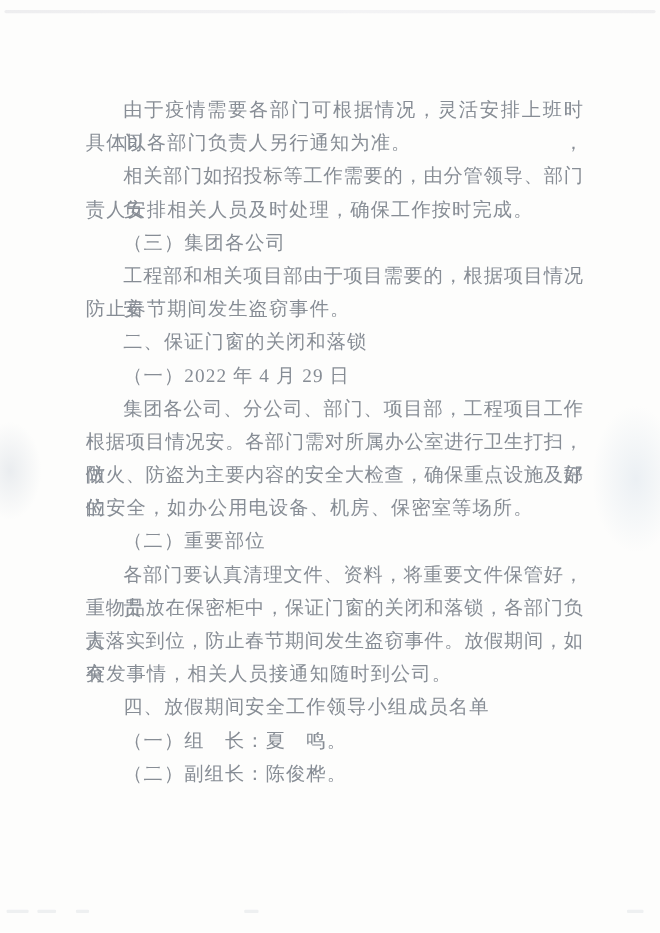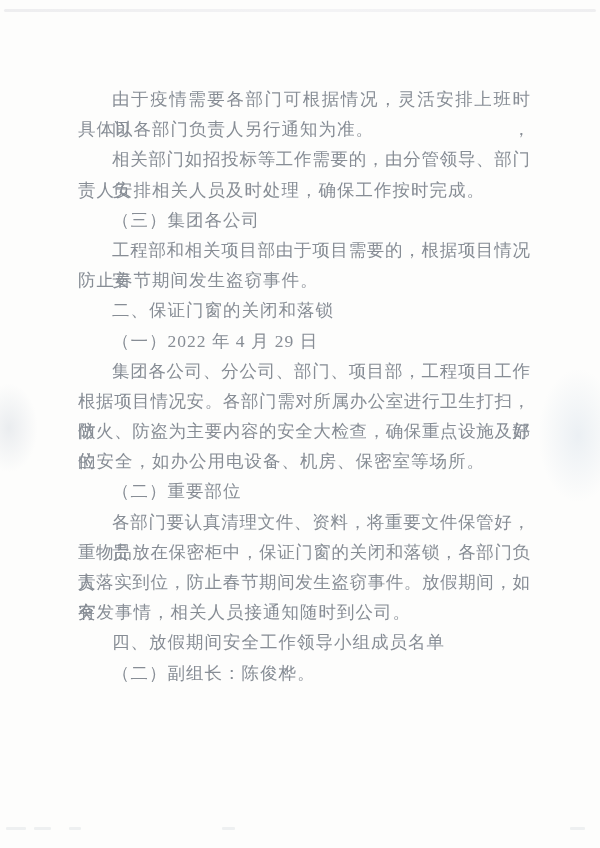--- a/index.html
+++ b/index.html
@@ -116,20 +116,21 @@
       <div class="line indent justify">集团各公司、分公司、部门、项目部，工程项目工作</div>
       <div class="line justify">根据项目情况安。各部门需对所属办公室进行卫生打扫，做好</div>
       <div class="line justify">防火、防盗为主要内容的安全大检查，确保重点设施及部位</div>
       <div class="line">的安全，如办公用电设备、机房、保密室等场所。</div>
       <div class="line indent">（二）重要部位</div>
       <div class="line indent justify">各部门要认真清理文件、资料，将重要文件保管好，贵</div>
       <div class="line justify">重物品放在保密柜中，保证门窗的关闭和落锁，各部门负责</div>
       <div class="line justify">人落实到位，防止春节期间发生盗窃事件。放假期间，如有</div>
       <div class="line">突发事情，相关人员接通知随时到公司。</div>
       <div class="line indent">四、放假期间安全工作领导小组成员名单</div>
+      <div class="line indent">（一）组　长：夏　鸣。</div>
       <div class="line indent">（二）副组长：陈俊桦。</div>
     </div>
 
   <div class="bottom-edge">
     <div class="dash dash-1"></div>
     <div class="dash dash-2"></div>
     <div class="dash dash-3"></div>
     <div class="dash dash-4"></div>
     <div class="dash dash-5"></div>
   </div>

